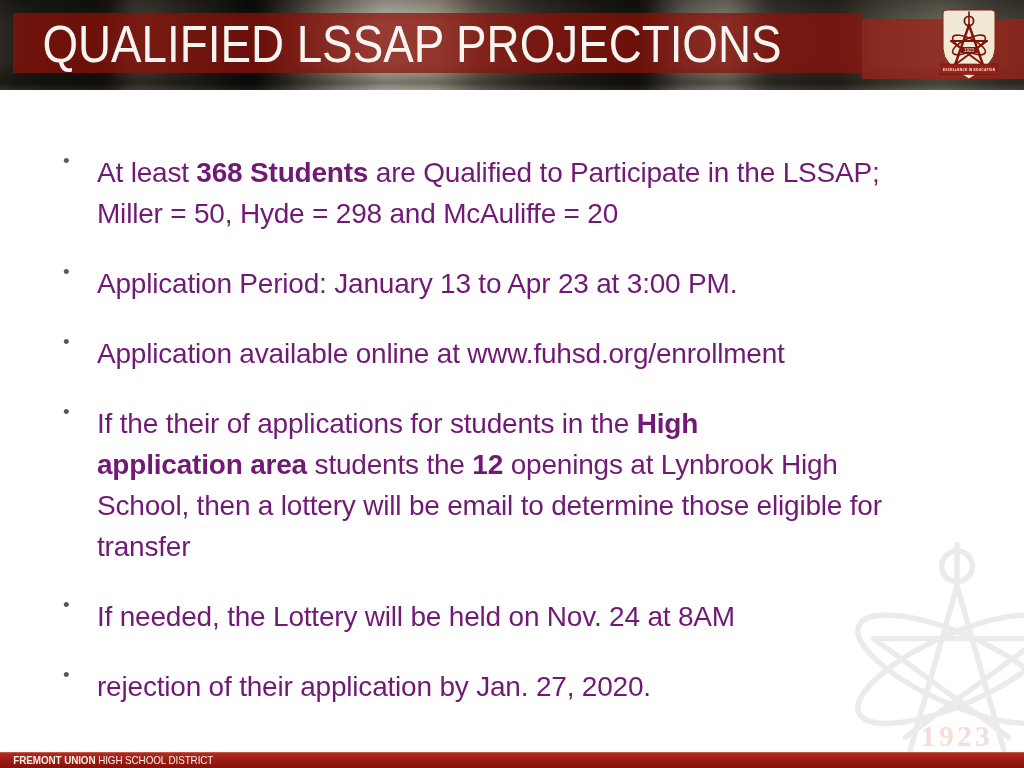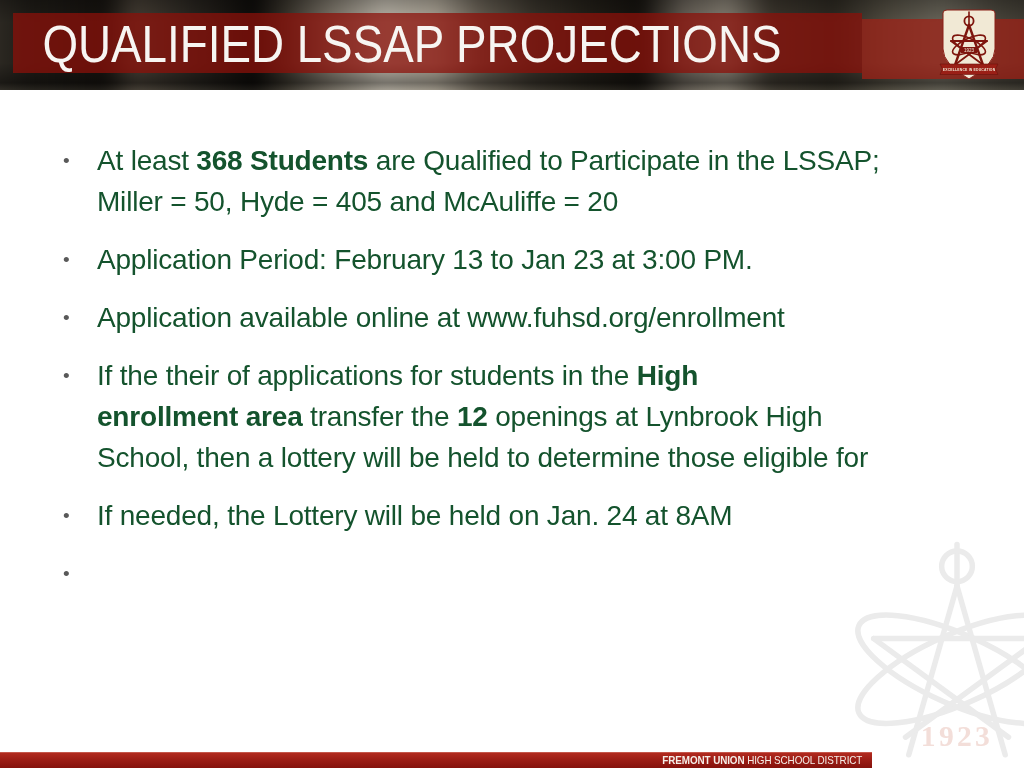--- a/index.html
+++ b/index.html
@@ -40,32 +40,32 @@
   }
   .crest { position:absolute; left:936px; top:7px; width:66px; height:80px; }
 
   
   .content { position:absolute; left:0; top:140px; width:1024px; z-index:1; }
   .bullet-list { list-style:none; margin:0; padding:0 0 0 63px; }
   .bullet-list li { display:flex; margin:0 0 17px 0; }
   .bullet-marker {
     flex:0 0 34px; width:34px; color:#595959; font-size:19px; line-height:41px;
   }
-  .bullet-text { color:#14532d; font-size:28px; line-height:41px; letter-spacing:-0.2px; }
+  .bullet-text { color:#701a75; font-size:28px; line-height:41px; letter-spacing:-0.2px;margin-top:12px; }
   .bullet-text .line { white-space:pre-wrap; }
   .bullet-text .b { font-weight:bold; }
 
   
   .watermark { position:absolute; left:846px; top:540px; width:222px; height:252px; z-index:0; }
 
   
   .footer-bar {
-    position:absolute; left:0; bottom:0; width:872px; height:15px; z-index:2;
+    position:absolute; left:0; bottom:0; width:1024px; height:15px; z-index:2;
     background:linear-gradient(180deg,#b12a1f 0%, #9c1d15 45%, #85120c 100%);
-    display:flex; align-items:center; justify-content:flex-end;
+    display:flex; align-items:center; justify-content:flex-start;
     border-top:1px solid #c5564a;
   }
   .footer-text {
     color:#f5efe9; font-size:10.5px; line-height:15px; white-space:nowrap;
     padding-right:10px; transform:scaleX(0.94); transform-origin:right center;
     letter-spacing:-0.1px;
   }
   .footer-text b { font-weight:bold; }
 </style>
 </head>
@@ -117,52 +117,54 @@
     </g>
     <text x="100" y="188" font-size="27" font-weight="bold" fill="#f3ded9" text-anchor="middle" letter-spacing="3" font-family="Liberation Serif, serif">1923</text>
   </svg>
 
   <div class="content">
     <ul class="bullet-list" id="bullet-list">
         <li>
           <span class="bullet-marker">•</span>
           <div class="bullet-text">
             <div class="line"><span>At least </span><span class="b">368 Students</span><span> are Qualified to Participate in the LSSAP;</span></div>
-            <div class="line"><span>Miller = 50, Hyde = 405 and McAuliffe = 20</span></div>
+            <div class="line"><span>Miller = 50, Hyde = 298 and McAuliffe = 20</span></div>
           </div>
         </li>
         <li>
           <span class="bullet-marker">•</span>
           <div class="bullet-text">
-            <div class="line"><span>Application Period: February 13 to Jan 23 at 3:00 PM.</span></div>
+            <div class="line"><span>Application Period: January 13 to Apr 23 at 3:00 PM.</span></div>
           </div>
         </li>
         <li>
           <span class="bullet-marker">•</span>
           <div class="bullet-text">
             <div class="line"><span>Application available online at www.fuhsd.org/enrollment</span></div>
           </div>
         </li>
         <li>
           <span class="bullet-marker">•</span>
           <div class="bullet-text">
             <div class="line"><span>If the their of applications for students in the </span><span class="b">High</span></div>
-            <div class="line"><span class="b">enrollment area</span><span> transfer the </span><span class="b">12</span><span> openings at Lynbrook High</span></div>
-            <div class="line"><span>School, then a lottery will be held to determine those eligible for</span></div>
+            <div class="line"><span class="b">application area</span><span> students the </span><span class="b">12</span><span> openings at Lynbrook High</span></div>
+            <div class="line"><span>School, then a lottery will be email to determine those eligible for</span></div>
+            <div class="line"><span>transfer</span></div>
           </div>
         </li>
         <li>
           <span class="bullet-marker">•</span>
           <div class="bullet-text">
-            <div class="line"><span>If needed, the Lottery will be held on Jan. 24 at 8AM</span></div>
+            <div class="line"><span>If needed, the Lottery will be held on Nov. 24 at 8AM</span></div>
           </div>
         </li>
         <li>
           <span class="bullet-marker">•</span>
           <div class="bullet-text">
+            <div class="line"><span>rejection of their application by Jan. 27, 2020.</span></div>
           </div>
         </li>
       </ul>
   </div>
 
   <div class="footer-bar">
     <span class="footer-text"><b>FREMONT UNION</b><span> HIGH SCHOOL DISTRICT</span></span>
   </div>
 
 </div>

